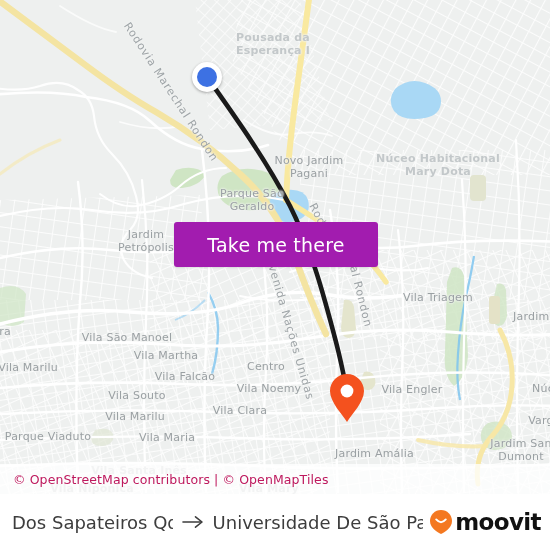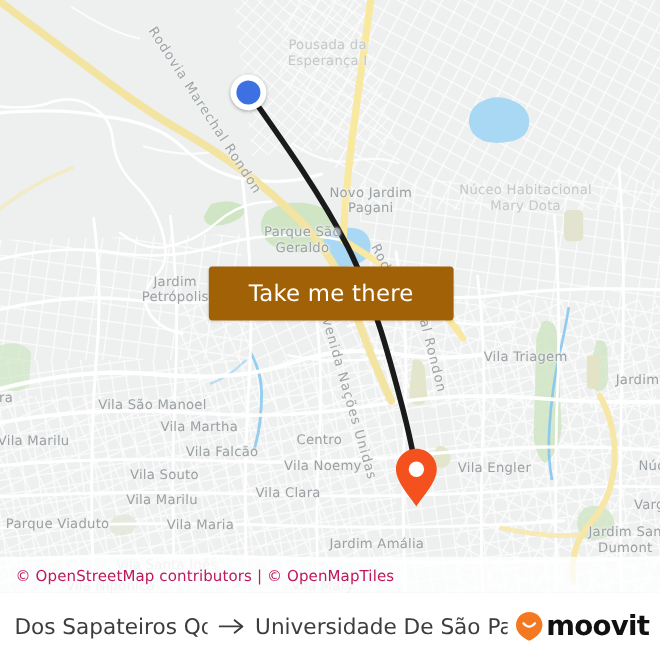--- a/index.html
+++ b/index.html
@@ -41,21 +41,21 @@
     color: #9aa0a3;
     font-family: "DejaVu Sans", sans-serif;
     font-size: 11px;
     line-height: 13px;
     text-align: center;
     white-space: pre;
     letter-spacing: .2px;
     pointer-events: none;
     text-shadow: 0 0 2px #f2f3f2, 0 0 2px #f2f3f2, 0 0 3px #f2f3f2;
   }
-  .lbl.faint { color: #c3c8ca; }
+  .lbl.faint { color: #c3c8ca; font-weight: bold; }
 
   
   .road-lbl {
     position: absolute;
     color: #9ea4a7;
     font-family: "DejaVu Sans", sans-serif;
     font-size: 11px;
     white-space: pre;
     letter-spacing: .9px;
     transform-origin: 0 0;
@@ -106,21 +106,21 @@
     letter-spacing: .1px;
   }
 
   
   #cta {
     position: absolute;
     left: 174px;
     top: 222px;
     width: 204px;
     height: 45px;
-    background: #a16207;
+    background: #a21caf;
     border: none;
     border-radius: 3px;
     color: #ffffff;
     font-family: "DejaVu Sans", sans-serif;
     font-size: 19px;
     letter-spacing: .2px;
     cursor: pointer;
     box-shadow: 0 1px 2px rgba(0,0,0,.10);
     padding: 0;
   }
@@ -312,21 +312,21 @@
         <div class="lbl" style="left: 0px; top: 360px; width: 200px; margin-left: 166px;">Centro</div>
         <div class="lbl" style="left: 0px; top: 389px; width: 200px; margin-left: 37px;">Vila Souto</div>
         <div class="lbl" style="left: 0px; top: 382px; width: 200px; margin-left: 169px;">Vila Noemy</div>
         <div class="lbl" style="left: 0px; top: 383px; width: 200px; margin-left: 312px;">Vila Engler</div>
         <div class="lbl" style="left: 0px; top: 382px; width: 200px; margin-left: 443px;">Núc</div>
         <div class="lbl" style="left: 0px; top: 404px; width: 200px; margin-left: 140px;">Vila Clara</div>
         <div class="lbl" style="left: 0px; top: 410px; width: 200px; margin-left: 35px;">Vila Marilu</div>
         <div class="lbl" style="left: 0px; top: 414px; width: 200px; margin-left: 441px;">Varg</div>
         <div class="lbl" style="left: 0px; top: 430px; width: 200px; margin-left: -52px;">Parque Viaduto</div>
         <div class="lbl" style="left: 0px; top: 431px; width: 200px; margin-left: 37px; padding-left: 30px;">Vila Maria</div>
-        <div class="lbl" style="left: 0px; top: 447px; width: 200px; margin-left: 214px;">Jardim Amália</div>
+        <div class="lbl" style="left: 0px; top: 447px; width: 200px; margin-left: 214px; text-align: right;">Jardim Amália</div>
         <div class="lbl" style="left: 0px; top: 437px; width: 200px; margin-left: 421px;">Jardim San
 Dumont</div>
         <div class="lbl faint" style="left: 0px; top: 464px; width: 200px; margin-left: 39px;">Vila Santa Inês</div>
         <div class="lbl faint" style="left: 0px; top: 482px; width: 200px; margin-left: 169px;">Vila Mary</div>
         <div class="lbl faint" style="left: 0px; top: 482px; width: 200px; margin-left: -8px;">Vila Nipônica</div>
       </div>
 
     <div id="origin-dot" style="left:192px; top:62px;">
       <i></i>
     </div>

